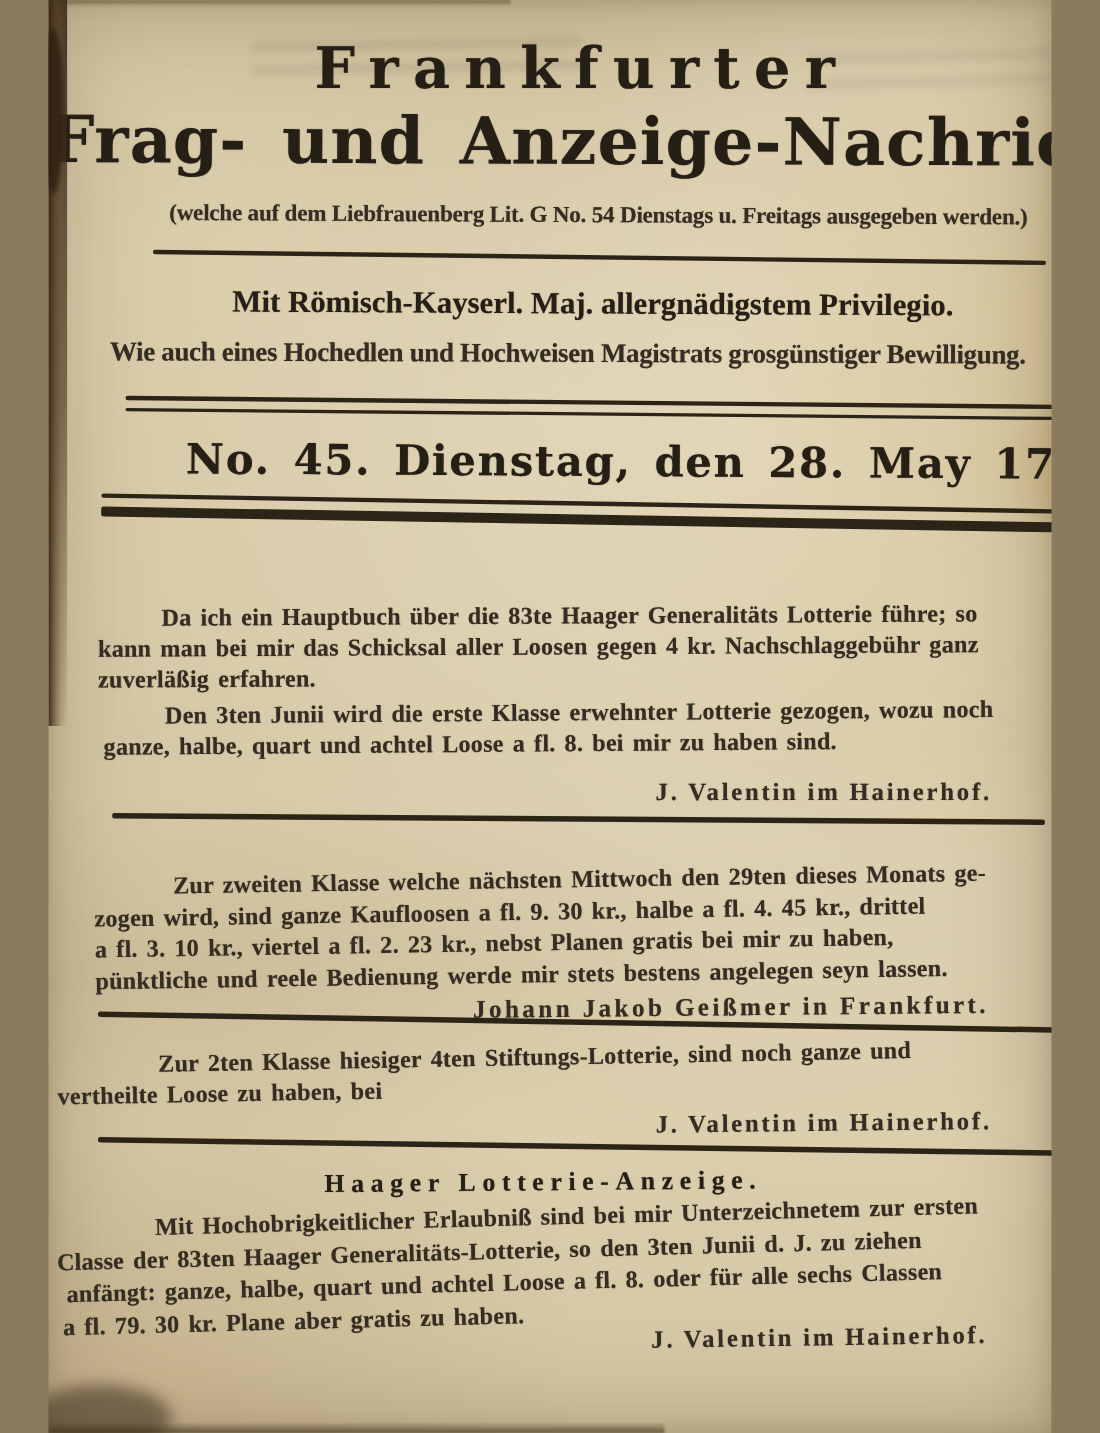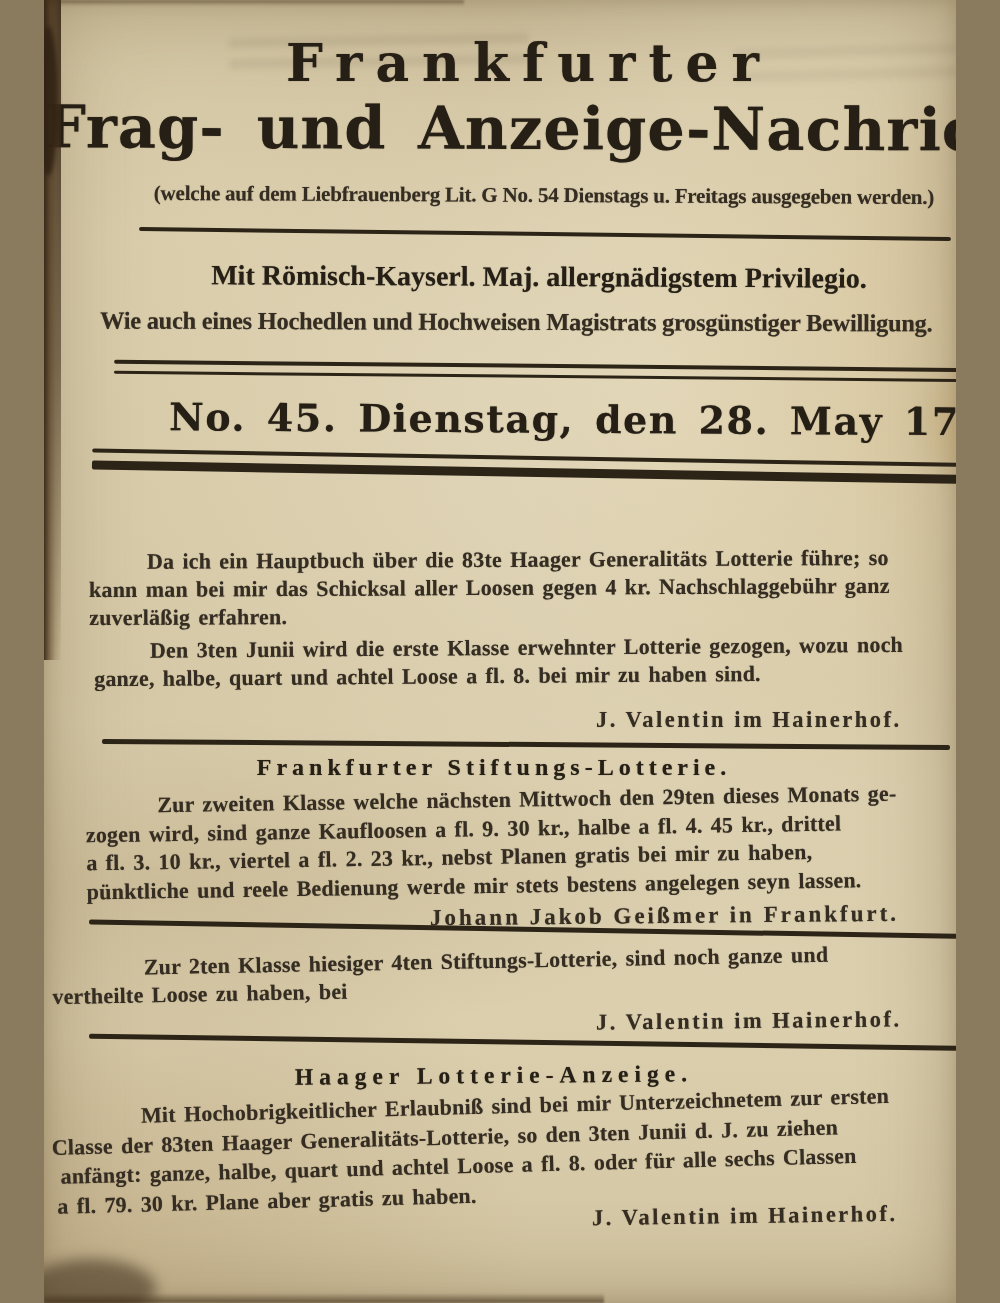--- a/index.html
+++ b/index.html
@@ -150,21 +150,20 @@
     <div class="tl">zuverläßig erfahren.</div>
   </div>
   <div class="para p-2 ink">
     <div class="tl" style="padding-left:56px">Den 3ten Junii wird die erste Klasse erwehnter Lotterie gezogen, wozu noch</div>
     <div class="tl">ganze, halbe, quart und achtel Loose a fl. 8. bei mir zu haben sind.</div>
   </div>
   <div class="sig sig-1 ink">J. Valentin im Hainerhof.</div>
 
   <div class="rule rule-2"></div>
 
-  <div class="sec-head head-2 ink-dark">Frankfurter Stiftungs-Lotterie.</div>
   <div class="para p-3 ink">
     <div class="tl" style="padding-left:72px">Zur zweiten Klasse welche nächsten Mittwoch den 29ten dieses Monats ge-</div>
     <div class="tl">zogen wird, sind ganze Kaufloosen a fl. 9. 30 kr., halbe a fl. 4. 45 kr., drittel</div>
     <div class="tl">a fl. 3. 10 kr., viertel a fl. 2. 23 kr., nebst Planen gratis bei mir zu haben,</div>
     <div class="tl">pünktliche und reele Bedienung werde mir stets bestens angelegen seyn lassen.</div>
   </div>
   <div class="sig sig-2 ink">Johann Jakob Geißmer in Frankfurt.</div>
 
   <div class="rule rule-3"></div>
 

